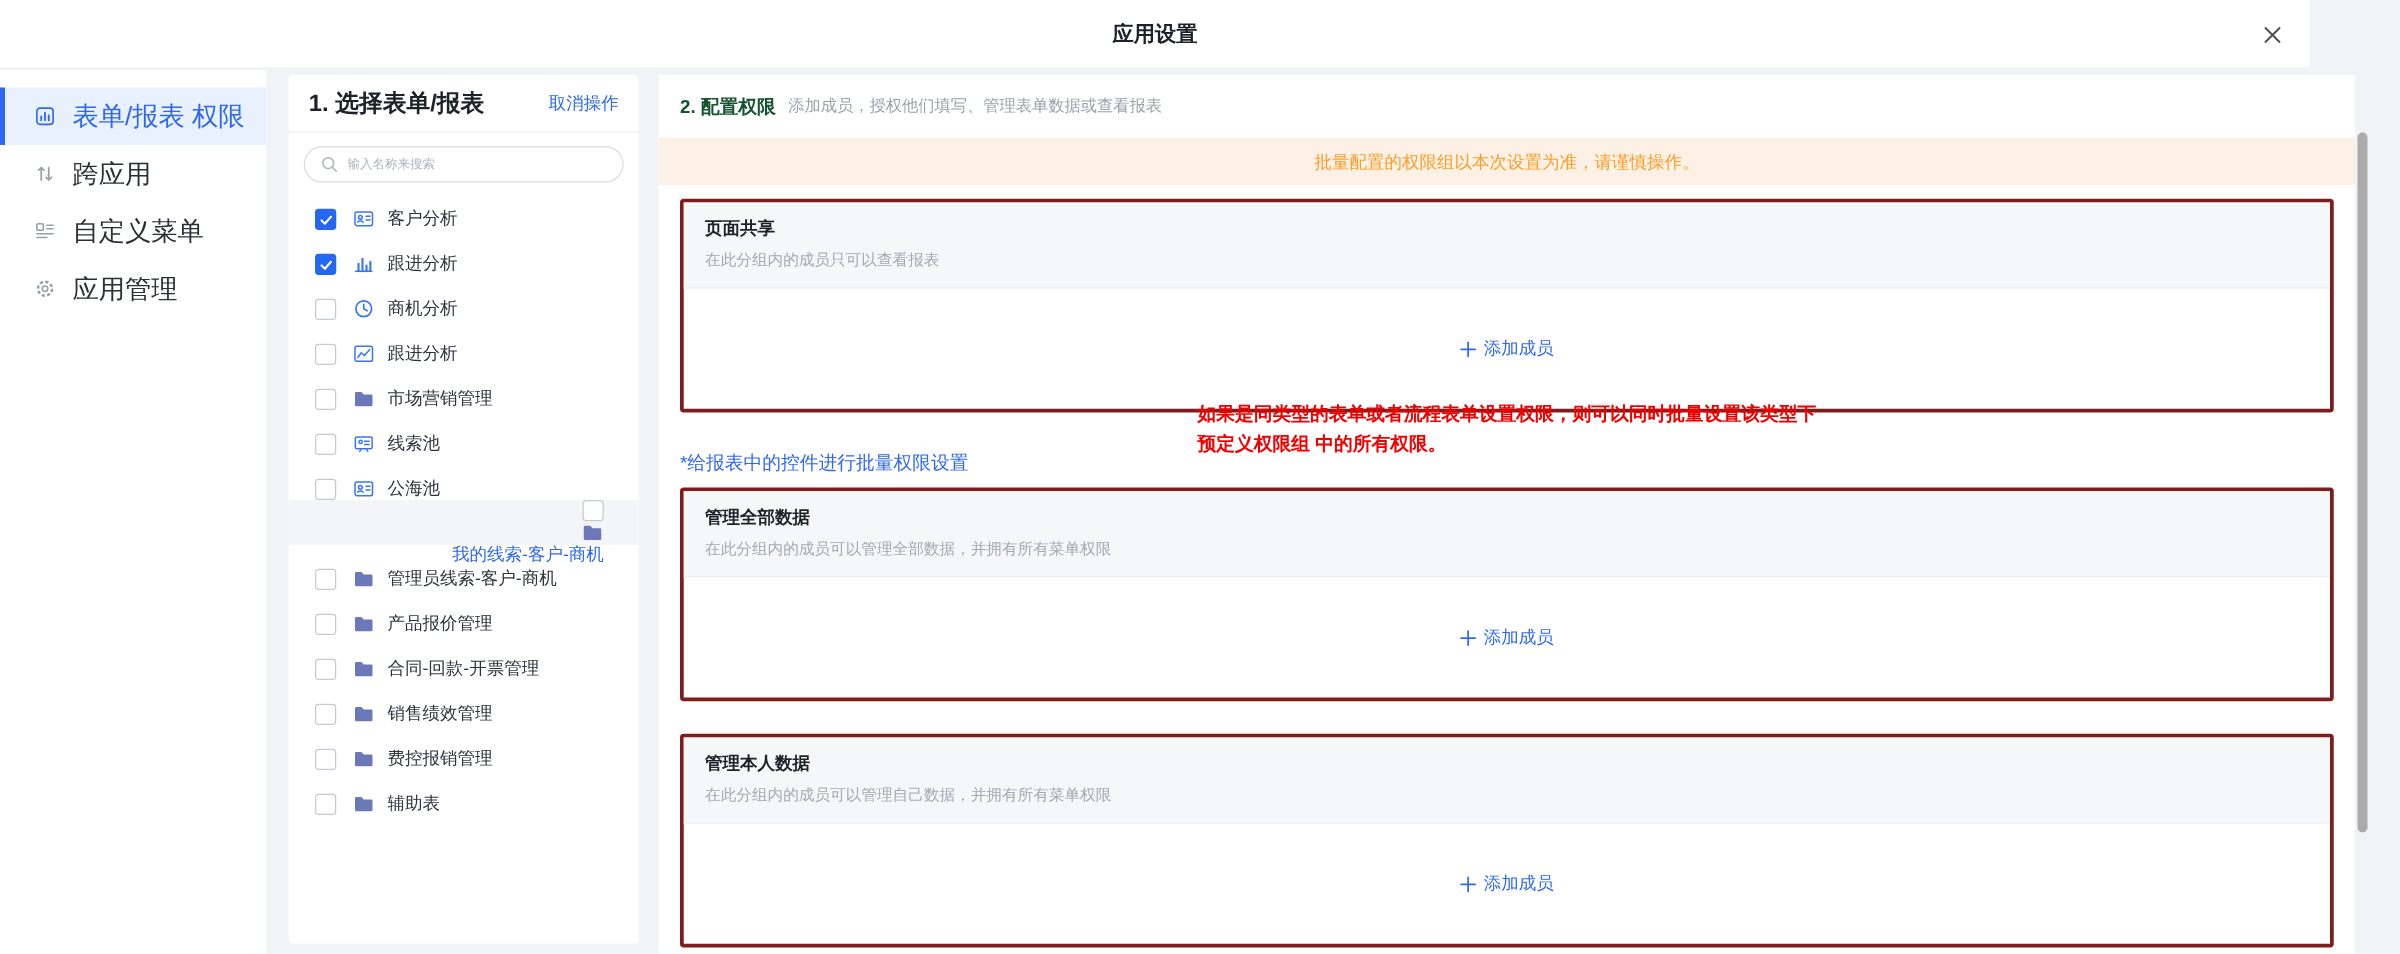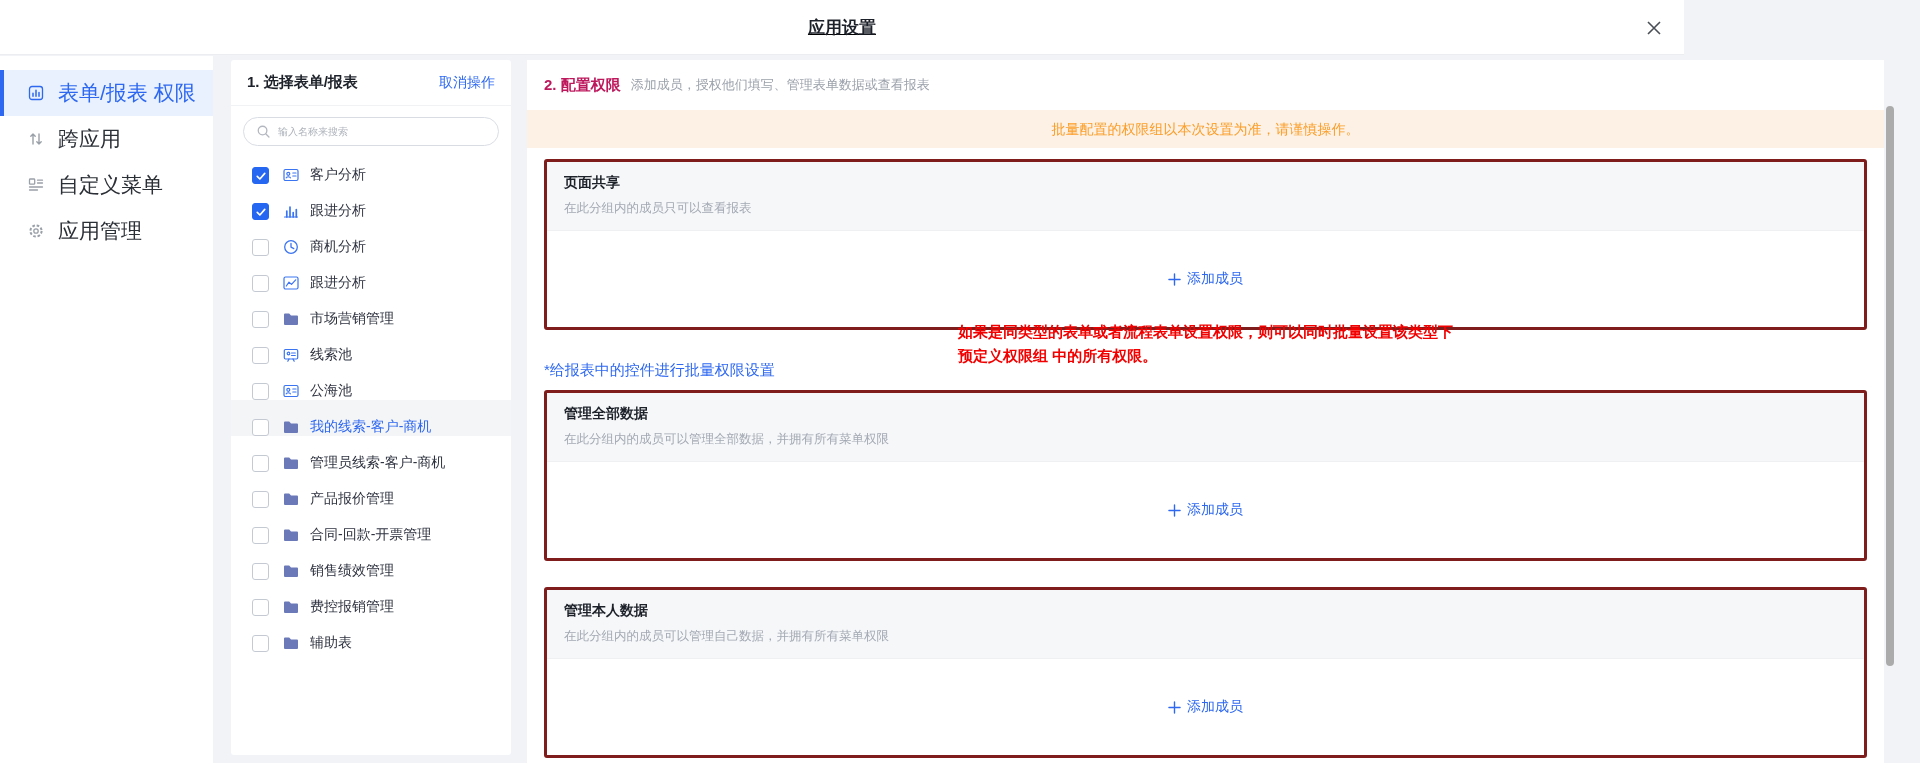--- a/index.html
+++ b/index.html
@@ -1,50 +1,50 @@
 <!DOCTYPE html>
 <html><head>
 <meta charset="utf-8">
 <style>
   * { margin:0; padding:0; box-sizing:border-box; }
   html,body { width:1920px; height:763px; overflow:hidden; }
   body { font-family:"Liberation Sans", sans-serif; background:#f1f3f6; position:relative; }
 
   
-  .hdr { position:absolute; left:0; top:0; width:1684px; height:55px; background:#fff; border-bottom:1px solid #ebedf0;text-decoration:underline; }
+  .hdr { position:absolute; left:0; top:0; width:1848px; height:55px; background:#fff; border-bottom:1px solid #ebedf0; }
   .hdr-title { text-align:center; line-height:55px; font-size:17px; font-weight:700; color:#1d2129; }
   .hdr-close { position:absolute; right:16px; top:14px; width:28px; height:28px; display:flex; align-items:center; justify-content:center; cursor:pointer; }
 
   
   .sidebar { position:absolute; left:0; top:56px; width:213px; height:707px; background:#fff; padding-top:14px; }
   .side-item { height:46px; display:flex; align-items:center; padding-left:27px; gap:13px; font-size:21px; color:#2b2f36; cursor:pointer; white-space:nowrap; }
   .side-item.active { background:#e8f1fd; color:#2e68f0; border-left:4px solid #2e68f0; padding-left:23px; }
   .sicon { width:18px; height:18px; display:flex; }
 
   
   .panel1 { position:absolute; left:231px; top:60px; width:280px; height:695px; background:#fff; border-radius:3px; overflow:hidden; }
   .p1-header { height:46px; display:flex; justify-content:space-between; align-items:center; padding:0 16px; border-bottom:1px solid #f0f2f4; }
-  .p1-title { font-size:15px; font-weight:700; color:#1d2129; }
+  .p1-title { font-size:19px; font-weight:700; color:#1d2129; }
   .cancel-link { font-size:14px; color:#2e68f0; cursor:pointer; }
   .search { margin:11px 12px 0; height:29px; border:1px solid #d9dde3; border-radius:15px; display:flex; align-items:center; gap:7px; padding-left:12px; background:#fff; }
   .search input { border:none; outline:none; font-size:10px; color:#333; width:200px; background:transparent; font-family:"Liberation Sans",sans-serif; }
   .search input::placeholder { color:#aeb3bb; }
   .list { padding-top:2px; }
   .row { height:36px; display:flex; align-items:flex-end; padding:0 28px 0 21px; cursor:pointer; }
   .cb { width:17px; height:17px; border:1px solid #c5cad2; border-radius:3px; background:#fff; display:flex; align-items:center; justify-content:center; flex:none; }
   .row.checked .cb { background:#2667f1; border-color:#2667f1; }
   .ficon { margin-left:13px; width:18px; height:18px; display:flex; flex:none; }
   .flabel { margin-left:10px; font-size:14px; color:#2f3340; white-space:nowrap; }
-  .row.hl { background:#f4f5f7; }
+  .row.hl { background:#f4f5f7;flex-direction:column; }
   .row.hl .flabel { color:#2e68f0; }
 
   
   .panel2 { position:absolute; left:527px; top:60px; width:1357px; height:703px; background:#fff; overflow:hidden; }
   .p2-header { height:50px; display:flex; align-items:center; padding:0 17px; gap:10px; }
-  .p2-title { font-size:15px; font-weight:700; color:#be185d; white-space:nowrap; }
+  .p2-title { font-size:15px; font-weight:700; color:#14532d; white-space:nowrap; }
   .p2-sub { font-size:13px; color:#9ba1ab; white-space:nowrap; }
   .notice { height:38px; line-height:38px; background:#fcf1e4; color:#fb9d28; text-align:center; font-size:14px; }
   .p2-content { padding:0 17px; }
   .grp { margin-top:11px; border:3px solid #7f1d1d; border-radius:3px; }
   .grp-head { background:#f6f7f9; padding:12px 17px 13px; border-bottom:1px solid #eef0f2; }
   .grp-title { font-size:14px; font-weight:700; color:#1d2129; }
   .grp-desc { font-size:12.5px; color:#a3a9b3; margin-top:8px; }
   .grp-body { height:96px; display:flex; align-items:center; justify-content:center; }
   .add-btn { display:flex; align-items:center; gap:6px; color:#2e68f0; font-size:14px; cursor:pointer; }
   .batch-link { margin-top:31px; font-size:15px; color:#2e68f0; cursor:pointer; display:inline-block; }

